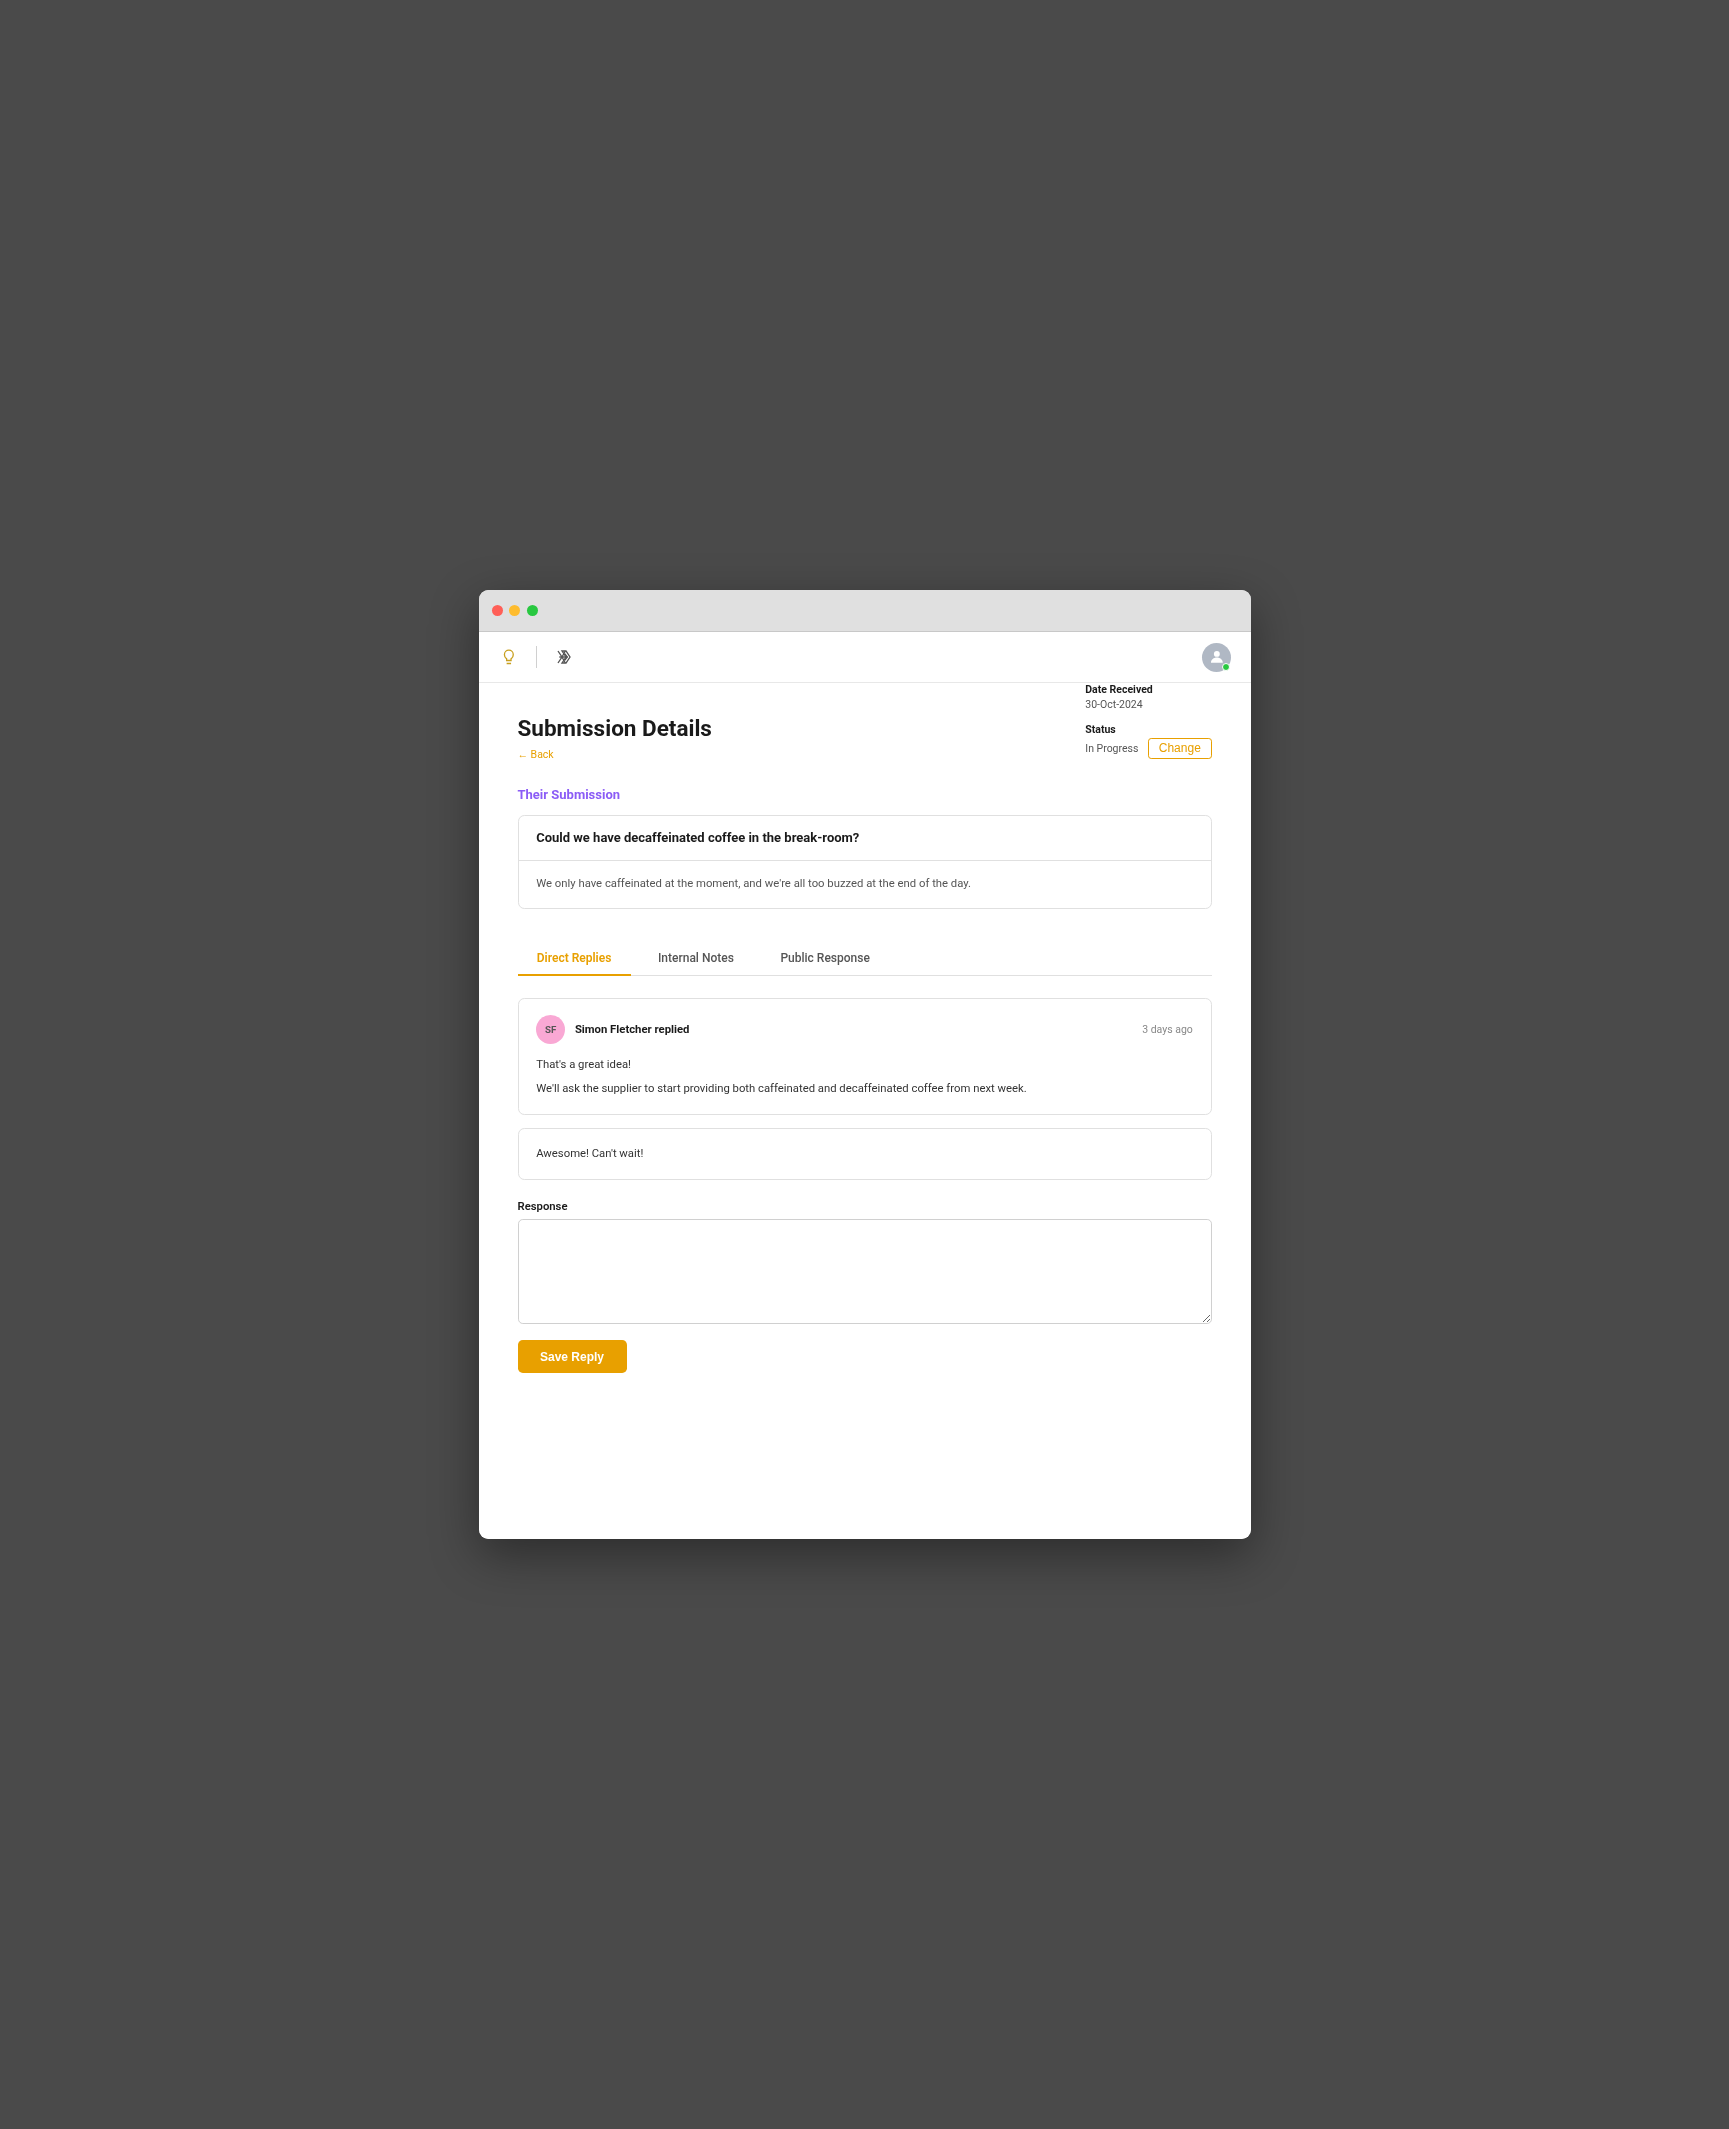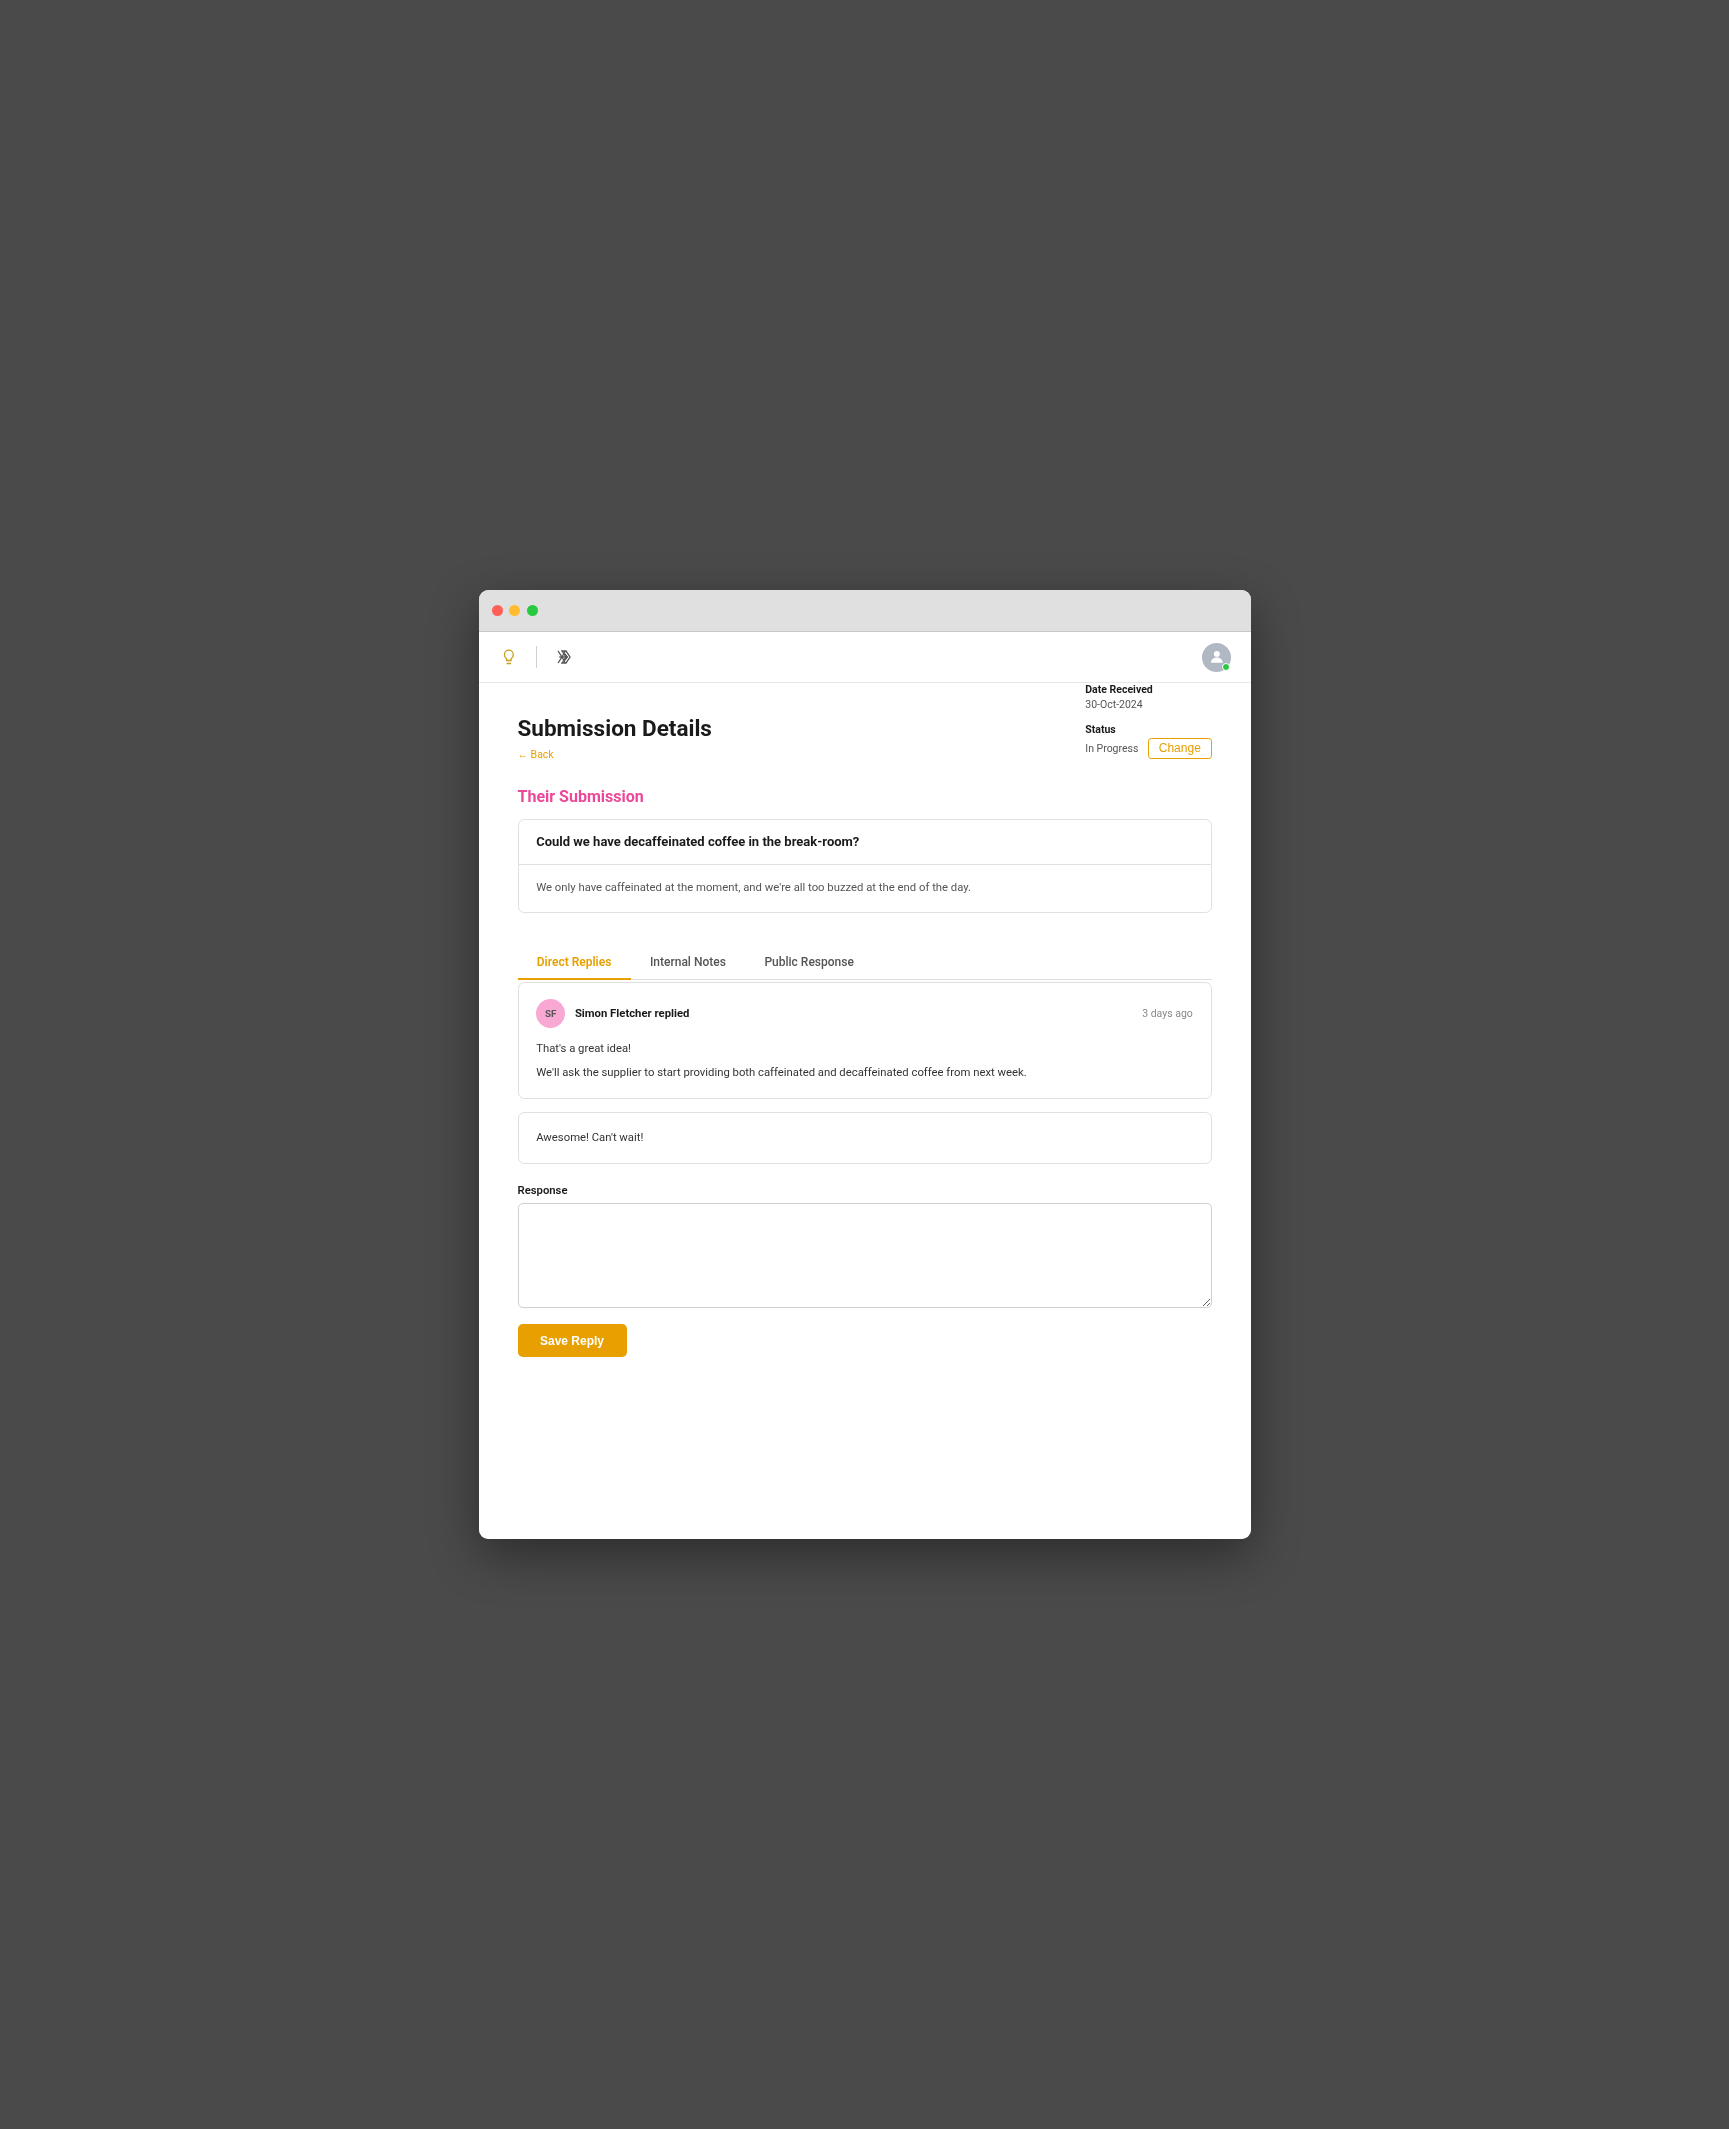--- a/index.html
+++ b/index.html
@@ -178,23 +178,23 @@
       color: #e8a000;
       background: transparent;
       padding: 2.4px 9.7px;
       border-radius: 3.2px;
       font-size: 12px;
       cursor: pointer;
       font-weight: 500;
     }
 
     .section-title {
-      font-size: 16px;
-      font-weight: 700;
-      color: #ec4899;
+      font-size: 13px;
+      font-weight: 700;
+      color: #8b5cf6;
       margin-bottom: 13px;
     }
 
     .submission-box {
       border: 0.8px solid #e0e0e0;
       border-radius: 6.4px;
       overflow: hidden;
       margin-bottom: 32px;
     }
 
@@ -209,22 +209,22 @@
     .submission-body {
       padding: 14.5px 17.7px;
       font-size: 11.3px;
       color: #555;
       line-height: 1.6;
     }
 
     .tabs {
       display: flex;
       border-bottom: 0.8px solid #e0e0e0;
-      margin-bottom: 2px;
-      gap: 0;
+      margin-bottom: 22px;
+      gap: 8px;
     }
 
     .tab {
       padding: 9.7px 19.3px;
       font-size: 12px;
       cursor: pointer;
       color: #555;
       font-weight: 500;
       border-bottom: 2.4px solid transparent;
       margin-bottom: -0.8px;

